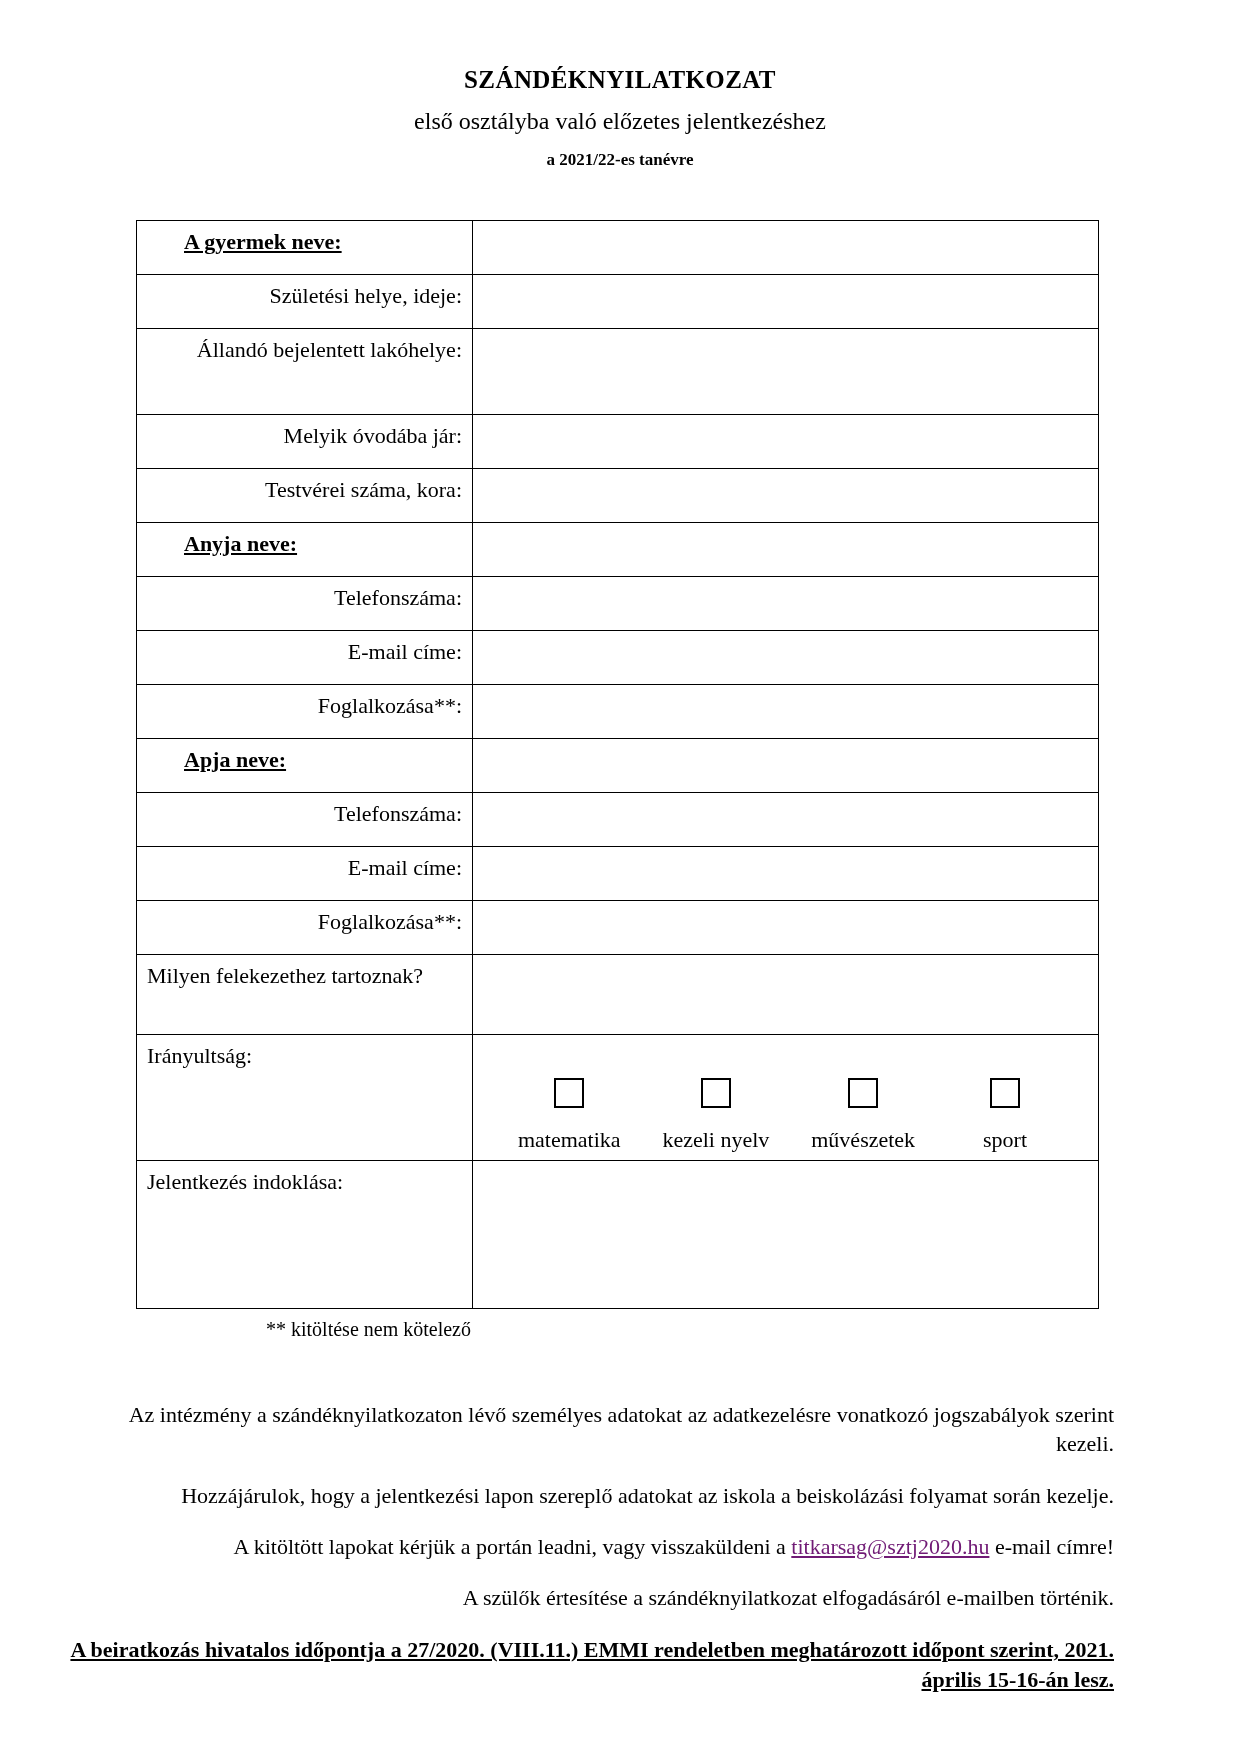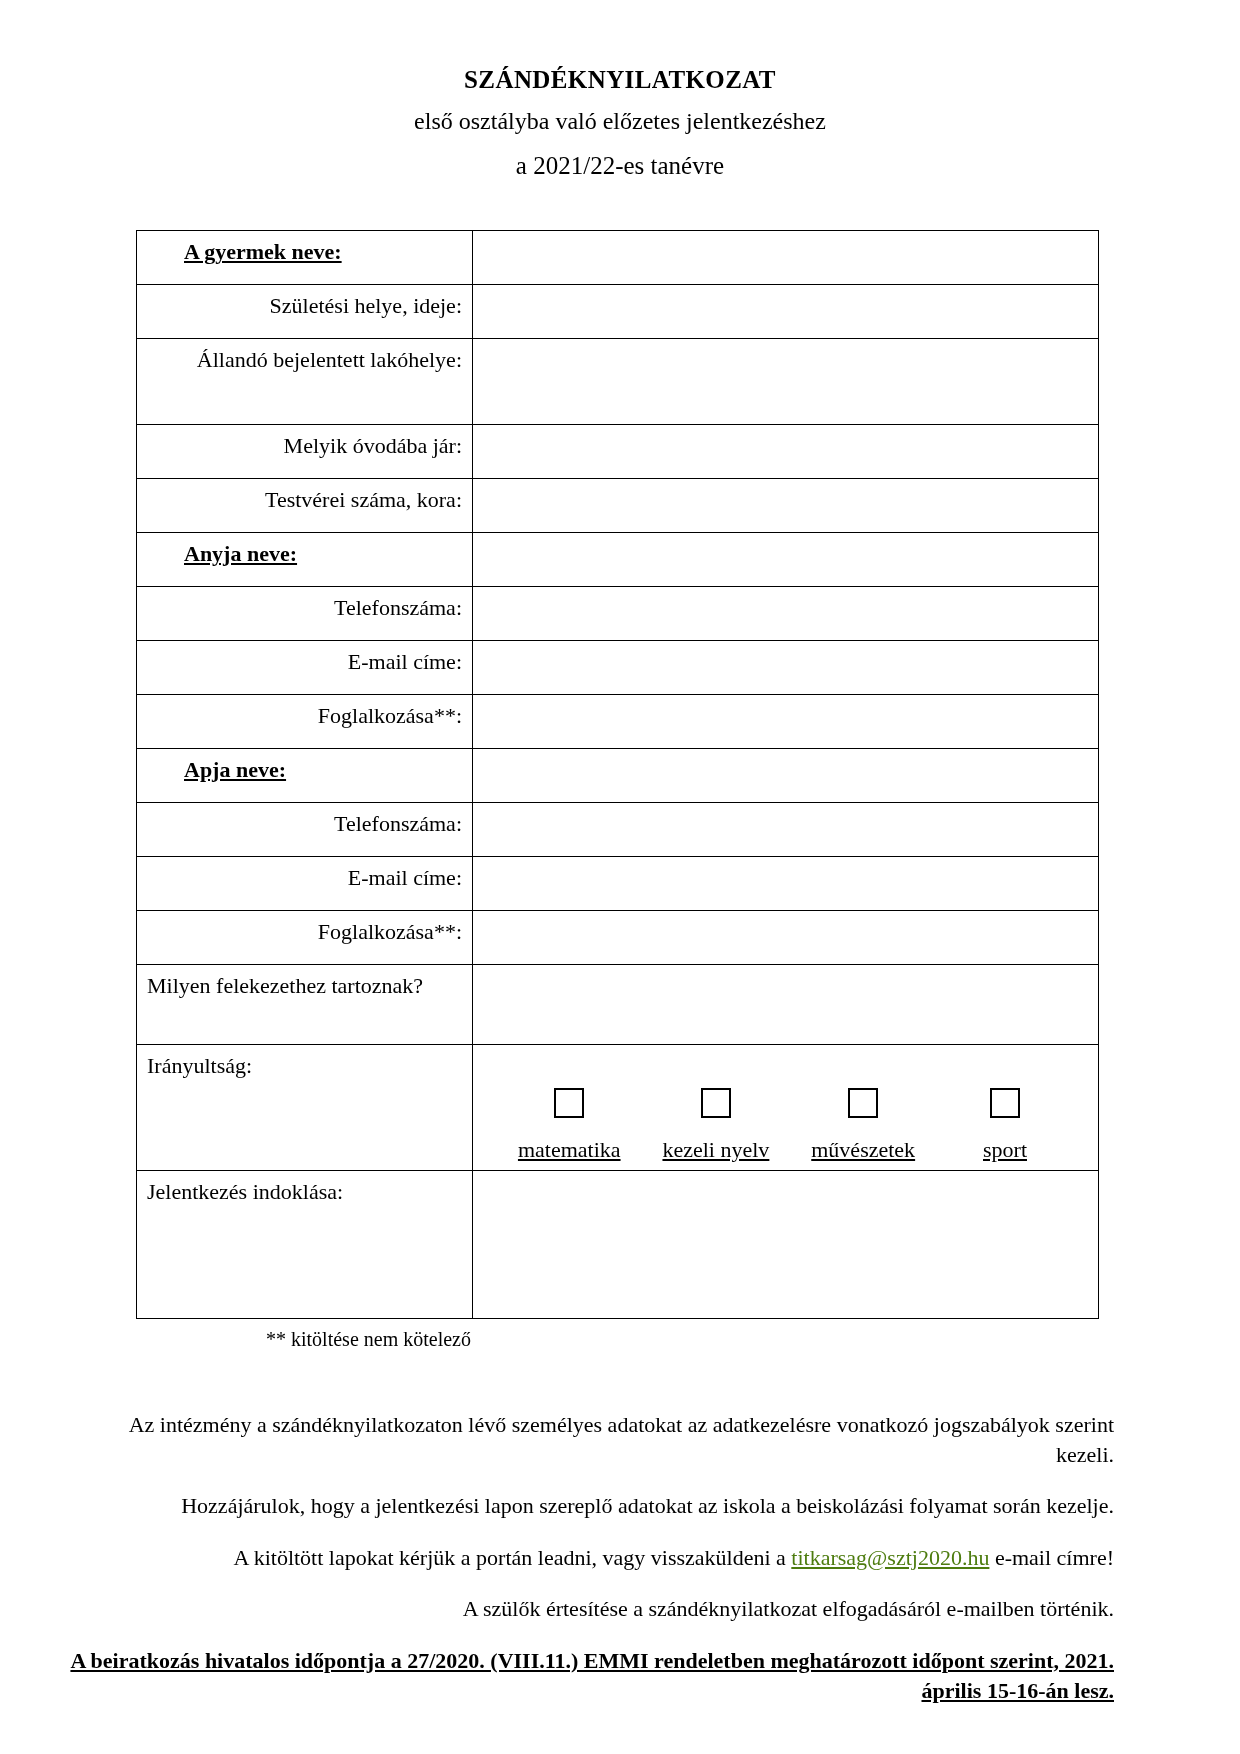--- a/index.html
+++ b/index.html
@@ -36,22 +36,22 @@
     line-height: 1.25;
     margin: 8px 0 0 0;
   }
   .doc-subtitle {
     font-size: 24px;
     font-weight: normal;
     line-height: 1.35;
     margin: 10px 0 0 0;
   }
   .doc-schoolyear {
-    font-size: 25px;
-    font-weight: normal;
+    font-size: 17px;
+    font-weight: bold;
     line-height: 1.35;
     margin: 11px 0 0 0;
   }
 
   
   .form-table-wrap {
     margin-top: 48px;
     padding-left: 66px;
     padding-right: 60px;
   }
@@ -76,21 +76,20 @@
   }
   td.label-cell.left-label {
     text-align: left;
   }
   .label-strong {
     font-weight: bold;
     text-decoration: underline;
   }
   td.value-cell {
     width: 568px;
-    text-decoration: underline;
   }
 
   
   tr.r-single td { height: 40px; padding-left: 47px; }
   tr.r-double td { height: 72px; }
   tr.r-faith  td { height: 66px; }
   tr.r-orient td { height: 112px; }
   tr.r-reason td { height: 134px; }
 
   
@@ -139,21 +138,21 @@
   .body-block p {
     font-size: 22px;
     line-height: 1.34;
     margin: 0 0 22px 0;
     text-align: right;
   }
   .body-block p.last-normal {
     margin-bottom: 22px;
   }
   a.email-link {
-    color: #4d7c0f;
+    color: #701a75;
     text-decoration: underline;
   }
   p.notice-bold {
     font-weight: bold;
     text-decoration: underline;
     margin-bottom: 0;
     line-height: 1.38;
   }
 </style>
 </head>

